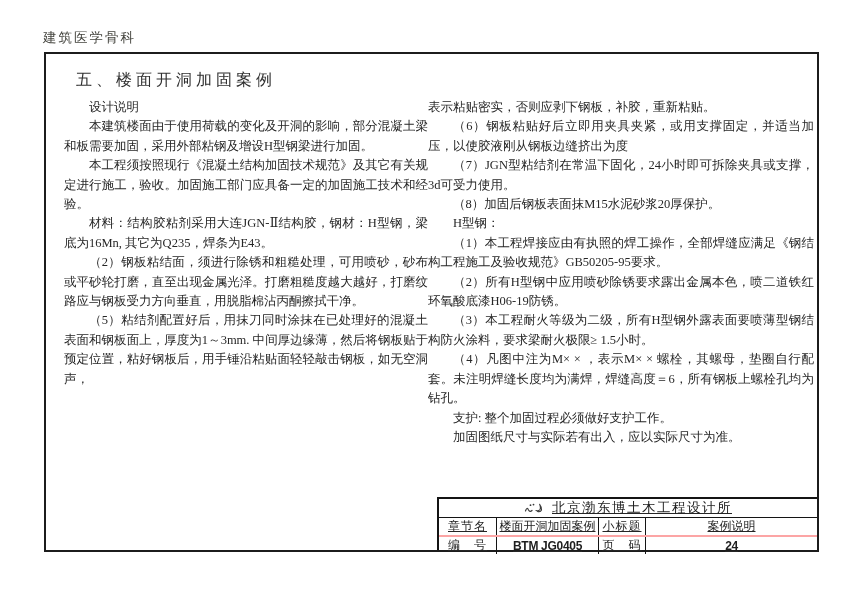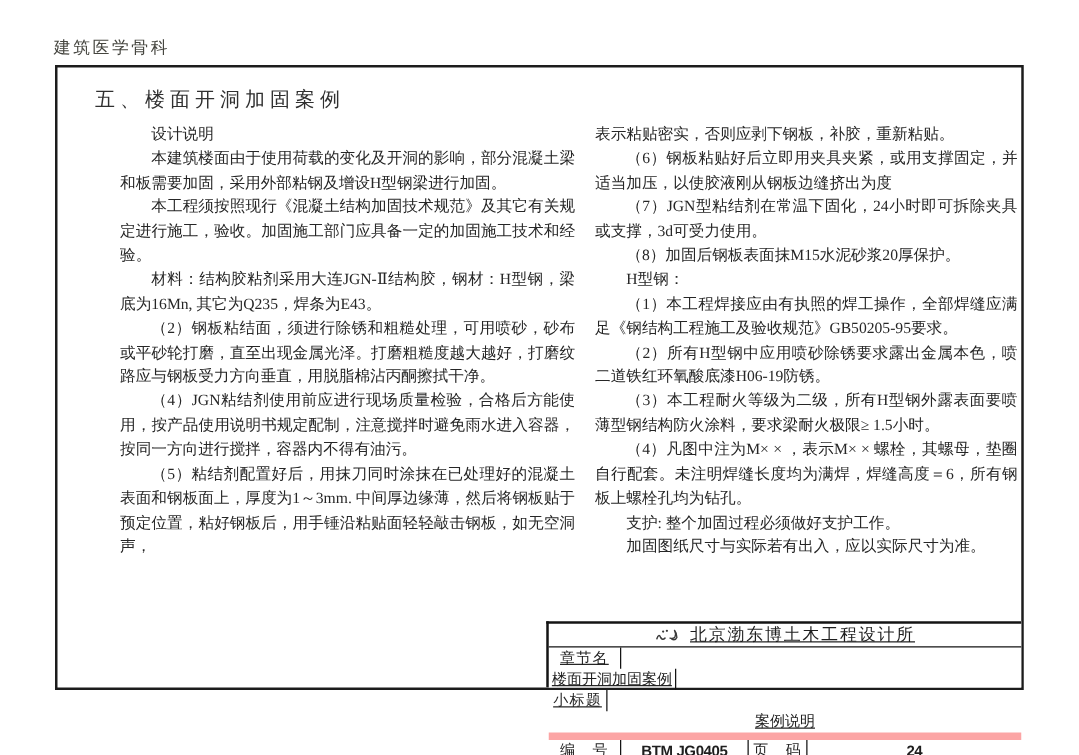--- a/index.html
+++ b/index.html
@@ -43,22 +43,20 @@
     font-size: 16px;
     letter-spacing: 4px;
     color: #303030;
   }
   .columns {
     position: absolute;
     left: 18px;
     top: 44px;
     right: 3px;
     display: flex;
-    gap: 16px;
-    margin-left: 32px;
   }
   .col {
     box-sizing: border-box;
   }
   .col-left { width: 364px; }
   .col-right { flex: 1; }
   .col p {
     margin: 0;
     font-size: 12.5px;
     line-height: 19.4px;
@@ -89,21 +87,21 @@
     display: flex;
     gap: 6px;
   }
   .ft-company .company-name {
     font-size: 13.5px;
     letter-spacing: 1.5px;
     color: #1e1e1e;
     white-space: nowrap;
   }
   .ft-cells { flex: 1; }
-  .ft-cells.mid { border-bottom: 6px solid #fca5a5; flex-direction: column; }
+  .ft-cells.mid { border-bottom: 2px solid #fca5a5; }
   .ft-cell {
     box-sizing: border-box;
     display: flex;
     align-items: center;
     justify-content: center;
     font-size: 12px;
     color: #1e1e1e;
     white-space: nowrap;
     overflow: hidden;
   }
@@ -130,21 +128,20 @@
 
     <div class="doc-title">五、楼面开洞加固案例</div>
 
     <div class="columns">
       <div class="col col-left">
           <p>设计说明</p>
           <p>本建筑楼面由于使用荷载的变化及开洞的影响，部分混凝土梁和板需要加固，采用外部粘钢及增设H型钢梁进行加固。</p>
           <p>本工程须按照现行《混凝土结构加固技术规范》及其它有关规定进行施工，验收。加固施工部门应具备一定的加固施工技术和经验。</p>
           <p>材料：结构胶粘剂采用大连JGN-Ⅱ结构胶，钢材：H型钢，梁底为16Mn, 其它为Q235，焊条为E43。</p>
           <p>（2）钢板粘结面，须进行除锈和粗糙处理，可用喷砂，砂布或平砂轮打磨，直至出现金属光泽。打磨粗糙度越大越好，打磨纹路应与钢板受力方向垂直，用脱脂棉沾丙酮擦拭干净。</p>
-          <p>（4）JGN粘结剂使用前应进行现场质量检验，合格后方能使用，按产品使用说明书规定配制，注意搅拌时避免雨水进入容器，按同一方向进行搅拌，容器内不得有油污。</p>
           <p>（5）粘结剂配置好后，用抹刀同时涂抹在已处理好的混凝土表面和钢板面上，厚度为1～3mm. 中间厚边缘薄，然后将钢板贴于预定位置，粘好钢板后，用手锤沿粘贴面轻轻敲击钢板，如无空洞声，</p>
         </div>
       <div class="col col-right">
         <p class="no-indent">表示粘贴密实，否则应剥下钢板，补胶，重新粘贴。</p>
         <span><p>（6）钢板粘贴好后立即用夹具夹紧，或用支撑固定，并适当加压，以使胶液刚从钢板边缝挤出为度</p><p>（7）JGN型粘结剂在常温下固化，24小时即可拆除夹具或支撑，3d可受力使用。</p><p>（8）加固后钢板表面抹M15水泥砂浆20厚保护。</p><p>H型钢：</p><p>（1）本工程焊接应由有执照的焊工操作，全部焊缝应满足《钢结构工程施工及验收规范》GB50205-95要求。</p><p>（2）所有H型钢中应用喷砂除锈要求露出金属本色，喷二道铁红环氧酸底漆H06-19防锈。</p><p>（3）本工程耐火等级为二级，所有H型钢外露表面要喷薄型钢结构防火涂料，要求梁耐火极限≥ 1.5小时。</p><p>（4）凡图中注为M× × ，表示M× × 螺栓，其螺母，垫圈自行配套。未注明焊缝长度均为满焊，焊缝高度＝6，所有钢板上螺栓孔均为钻孔。</p><p>支护: 整个加固过程必须做好支护工作。</p><p>加固图纸尺寸与实际若有出入，应以实际尺寸为准。</p></span>
       </div>
     </div>
 
     <div class="footer-table">
       <div class="ft-row ft-company">

